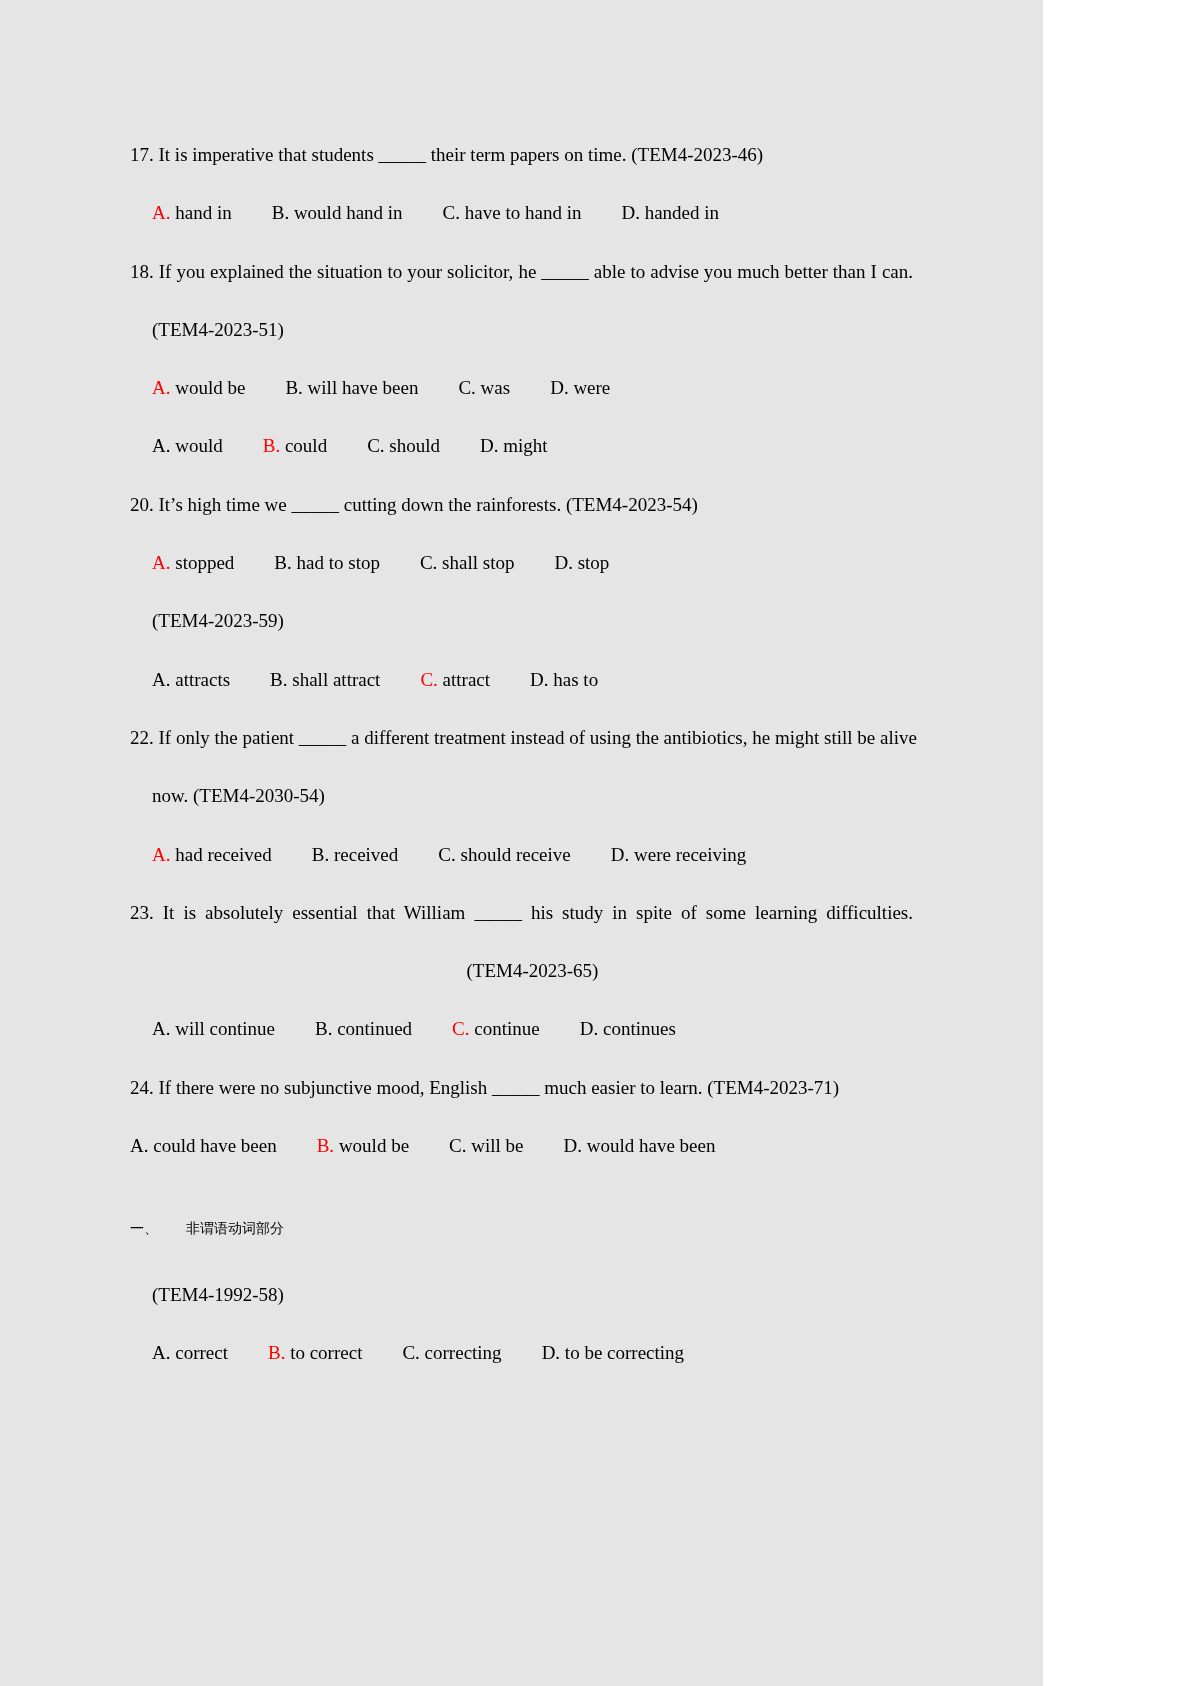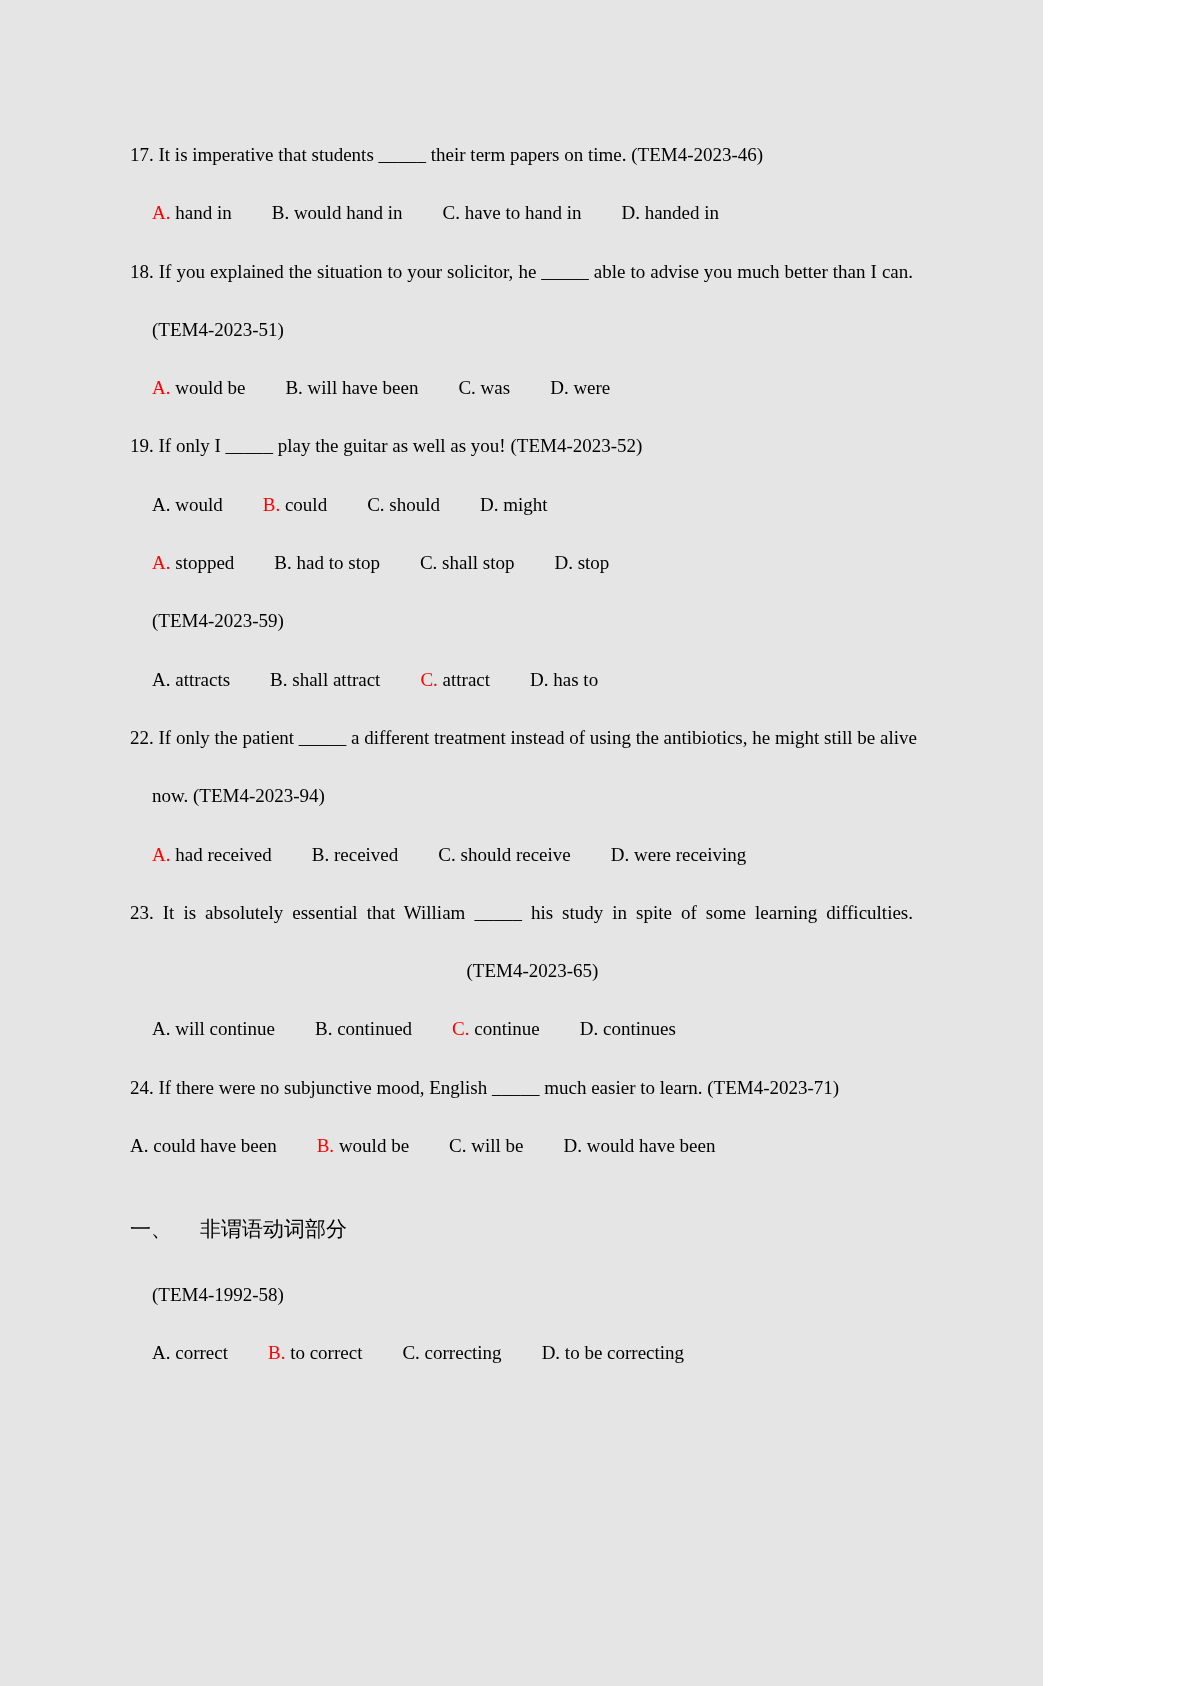--- a/index.html
+++ b/index.html
@@ -21,21 +21,21 @@
     min-height: 58.3px;
     white-space: nowrap;
   }
   .line.justify {
     text-align: justify;
     text-align-last: justify;
   }
   .section-heading {
     margin-top: 25px;
     margin-bottom: 7px;
-    font-size: 21px;
+    font-size: 14px;
   }
   .heading-title { margin-left: 28px; }
   .option { margin-right: 40px; }
   .option:last-child { margin-right: 0; }
   .option-label.answer { color: var(--answer-color, #ff0000); }
 </style>
 </head>
 <body>
 
 <div class="page">
@@ -44,33 +44,33 @@
         <div class="question">
           <div class="line qline">17. It is imperative that students _____ their term papers on time. (TEM4-2023-46)</div>
           <div class="line options" style="padding-left: 22px;"><span class="option"><span class="option-label answer">A.</span> <span class="option-text">hand in</span></span><span class="option"><span class="option-label">B.</span> <span class="option-text">would hand in</span></span><span class="option"><span class="option-label">C.</span> <span class="option-text">have to hand in</span></span><span class="option"><span class="option-label">D.</span> <span class="option-text">handed in</span></span></div>
         </div>
         <div class="question">
           <div class="line qline justify">18. If you explained the situation to your solicitor, he _____ able to advise you much better than I can.</div>
           <div class="line qline" style="padding-left: 22px;">(TEM4-2023-51)</div>
           <div class="line options" style="padding-left: 22px;"><span class="option"><span class="option-label answer">A.</span> <span class="option-text">would be</span></span><span class="option"><span class="option-label">B.</span> <span class="option-text">will have been</span></span><span class="option"><span class="option-label">C.</span> <span class="option-text">was</span></span><span class="option"><span class="option-label">D.</span> <span class="option-text">were</span></span></div>
         </div>
         <div class="question">
-          <div class="line qline">19. If only I _____ play the guitar as well as you! (TEM4-2023-52)</div>
           <div class="line options" style="padding-left: 22px;"><span class="option"><span class="option-label">A.</span> <span class="option-text">would</span></span><span class="option"><span class="option-label answer">B.</span> <span class="option-text">could</span></span><span class="option"><span class="option-label">C.</span> <span class="option-text">should</span></span><span class="option"><span class="option-label">D.</span> <span class="option-text">might</span></span></div>
         </div>
         <div class="question">
+          <div class="line qline">20. It’s high time we _____ cutting down the rainforests. (TEM4-2023-54)</div>
           <div class="line options" style="padding-left: 22px;"><span class="option"><span class="option-label answer">A.</span> <span class="option-text">stopped</span></span><span class="option"><span class="option-label">B.</span> <span class="option-text">had to stop</span></span><span class="option"><span class="option-label">C.</span> <span class="option-text">shall stop</span></span><span class="option"><span class="option-label">D.</span> <span class="option-text">stop</span></span></div>
         </div>
         <div class="question">
           <div class="line qline" style="padding-left: 22px;">(TEM4-2023-59)</div>
           <div class="line options" style="padding-left: 22px;"><span class="option"><span class="option-label">A.</span> <span class="option-text">attracts</span></span><span class="option"><span class="option-label">B.</span> <span class="option-text">shall attract</span></span><span class="option"><span class="option-label answer">C.</span> <span class="option-text">attract</span></span><span class="option"><span class="option-label">D.</span> <span class="option-text">has to</span></span></div>
         </div>
         <div class="question">
           <div class="line qline justify">22. If only the patient _____ a different treatment instead of using the antibiotics, he might still be alive</div>
-          <div class="line qline" style="padding-left: 22px;">now. (TEM4-2023-94)</div>
+          <div class="line qline" style="padding-left: 22px;">now. (TEM4-2030-54)</div>
           <div class="line options" style="padding-left: 22px;"><span class="option"><span class="option-label answer">A.</span> <span class="option-text">had received</span></span><span class="option"><span class="option-label">B.</span> <span class="option-text">received</span></span><span class="option"><span class="option-label">C.</span> <span class="option-text">should receive</span></span><span class="option"><span class="option-label">D.</span> <span class="option-text">were receiving</span></span></div>
         </div>
         <div class="question">
           <div class="line qline justify">23. It is absolutely essential that William _____ his study in spite of some learning difficulties.</div>
           <div class="line qline" style="padding-left: 22px; text-align: center;">(TEM4-2023-65)</div>
           <div class="line options" style="padding-left: 22px;"><span class="option"><span class="option-label">A.</span> <span class="option-text">will continue</span></span><span class="option"><span class="option-label">B.</span> <span class="option-text">continued</span></span><span class="option"><span class="option-label answer">C.</span> <span class="option-text">continue</span></span><span class="option"><span class="option-label">D.</span> <span class="option-text">continues</span></span></div>
         </div>
         <div class="question">
           <div class="line qline">24. If there were no subjunctive mood, English _____ much easier to learn. (TEM4-2023-71)</div>
           <div class="line options"><span class="option"><span class="option-label">A.</span> <span class="option-text">could have been</span></span><span class="option"><span class="option-label answer">B.</span> <span class="option-text">would be</span></span><span class="option"><span class="option-label">C.</span> <span class="option-text">will be</span></span><span class="option"><span class="option-label">D.</span> <span class="option-text">would have been</span></span></div>

